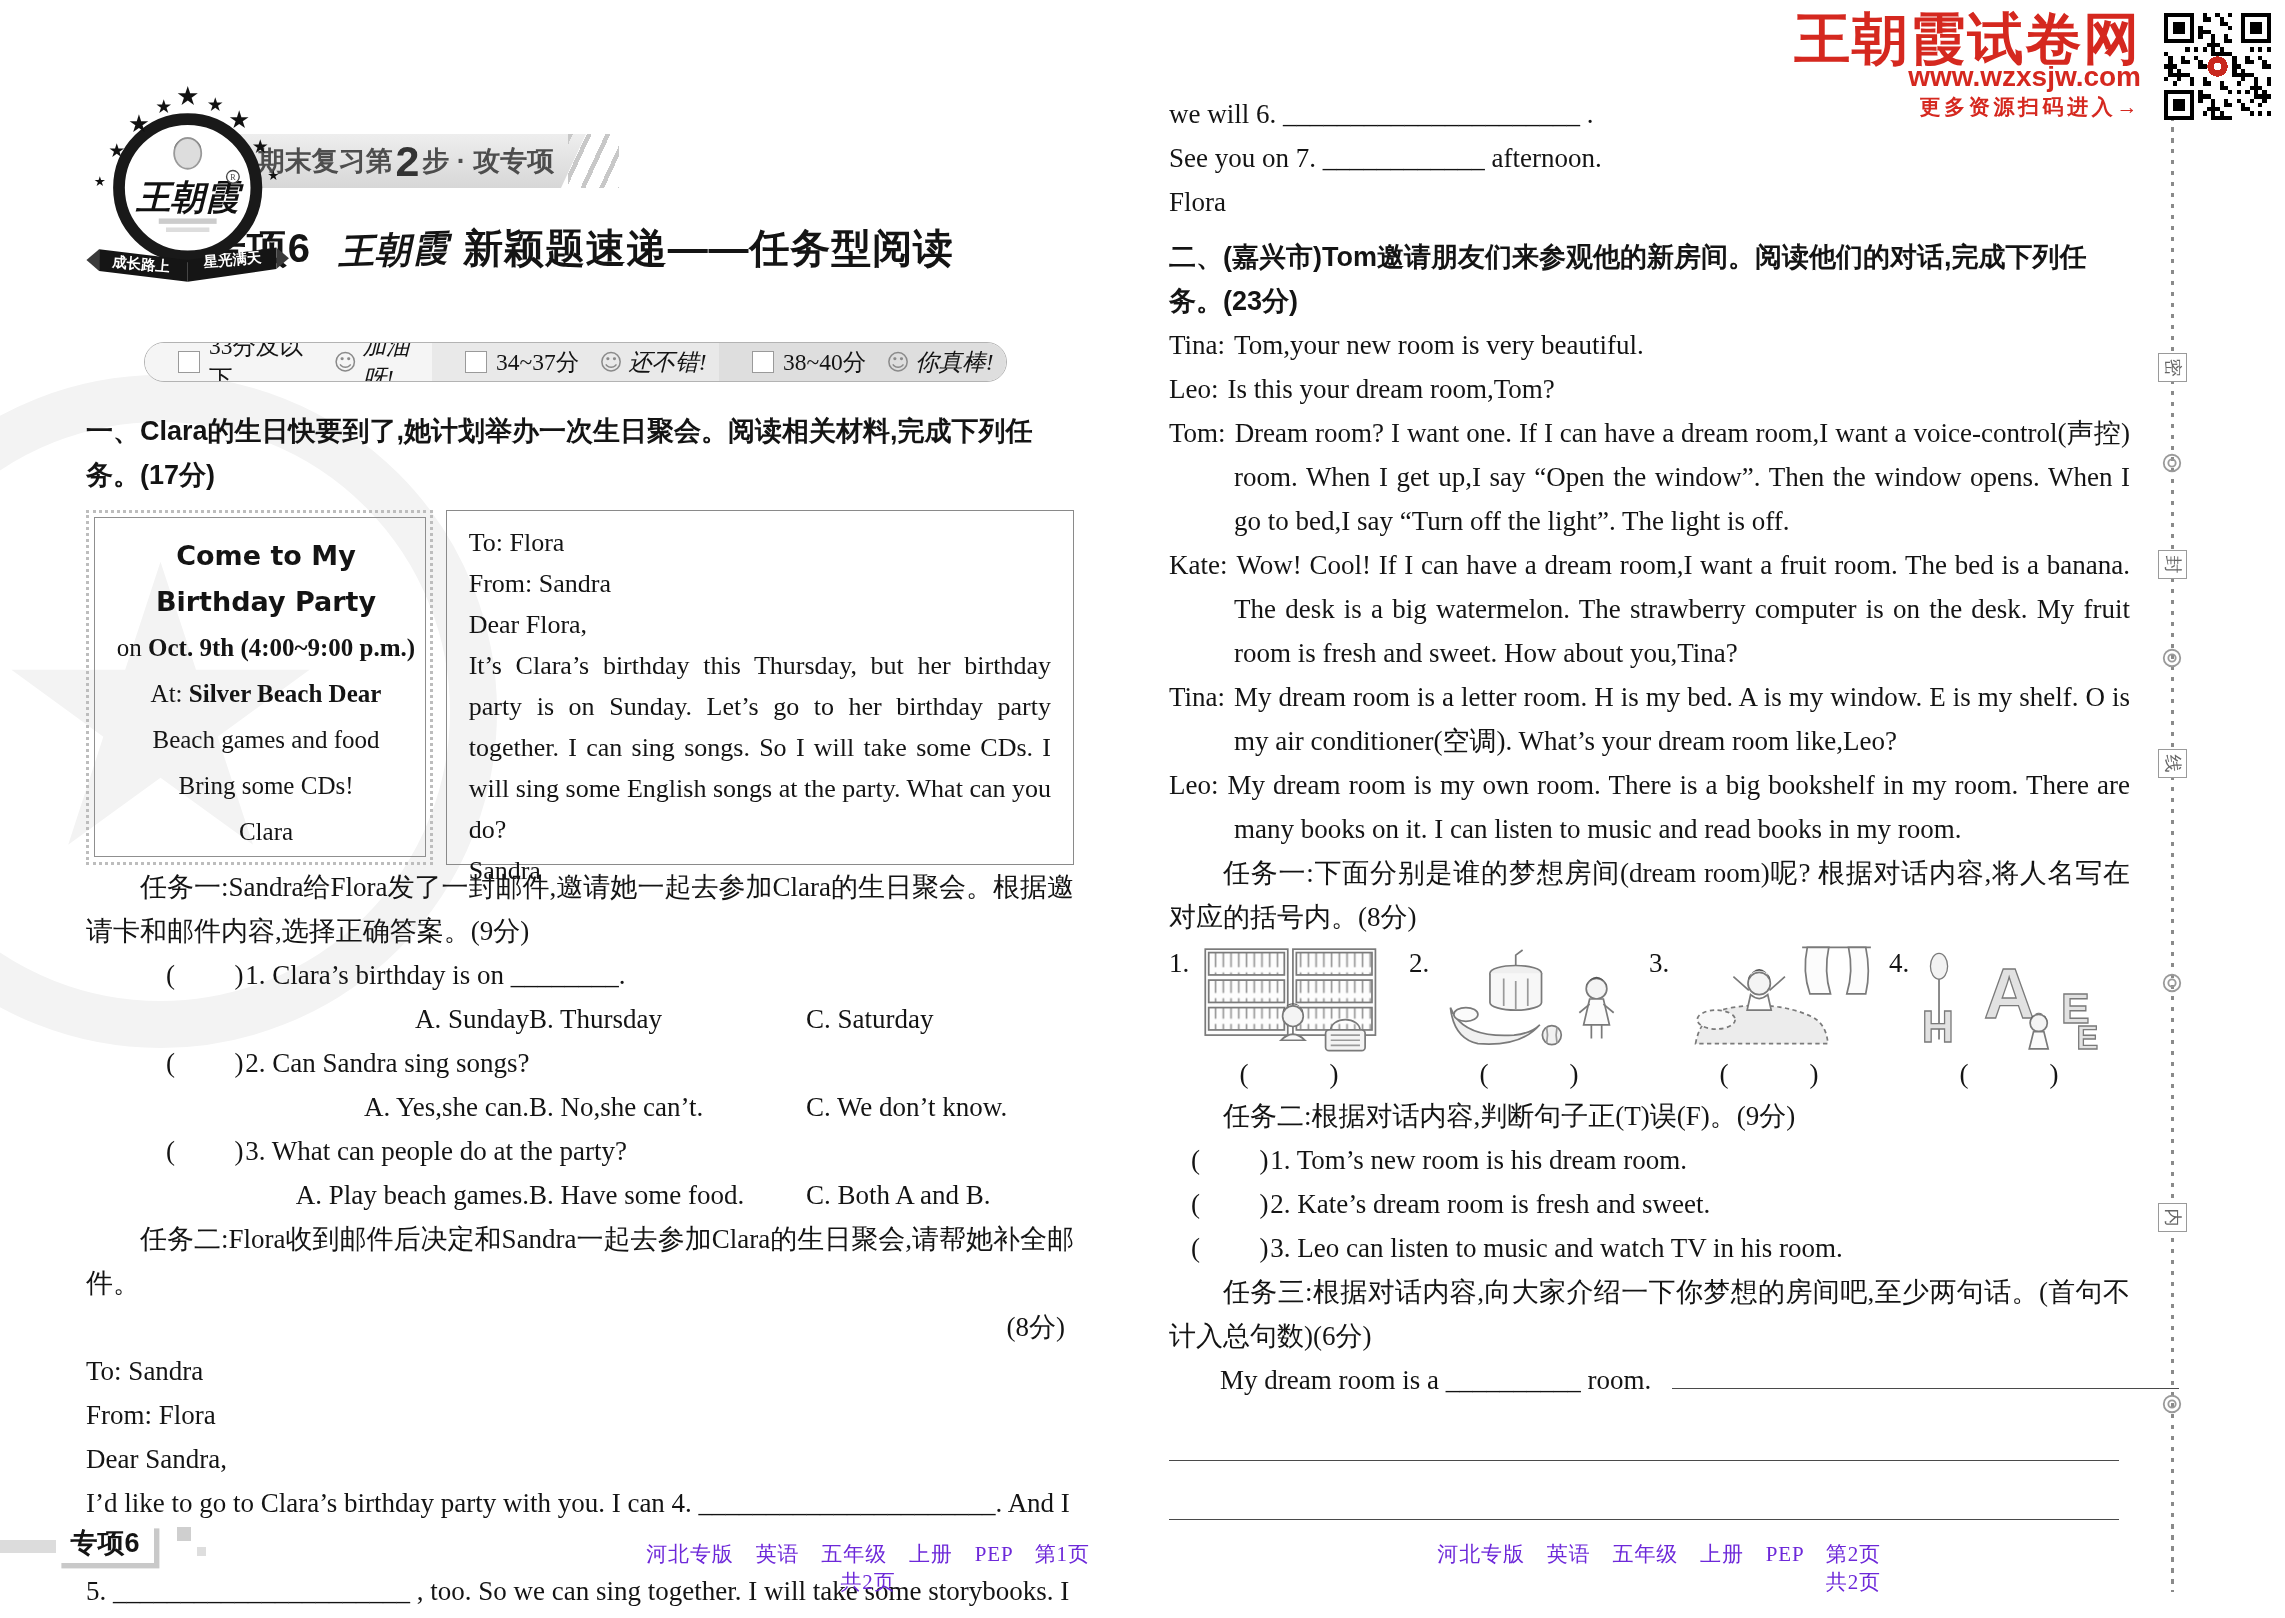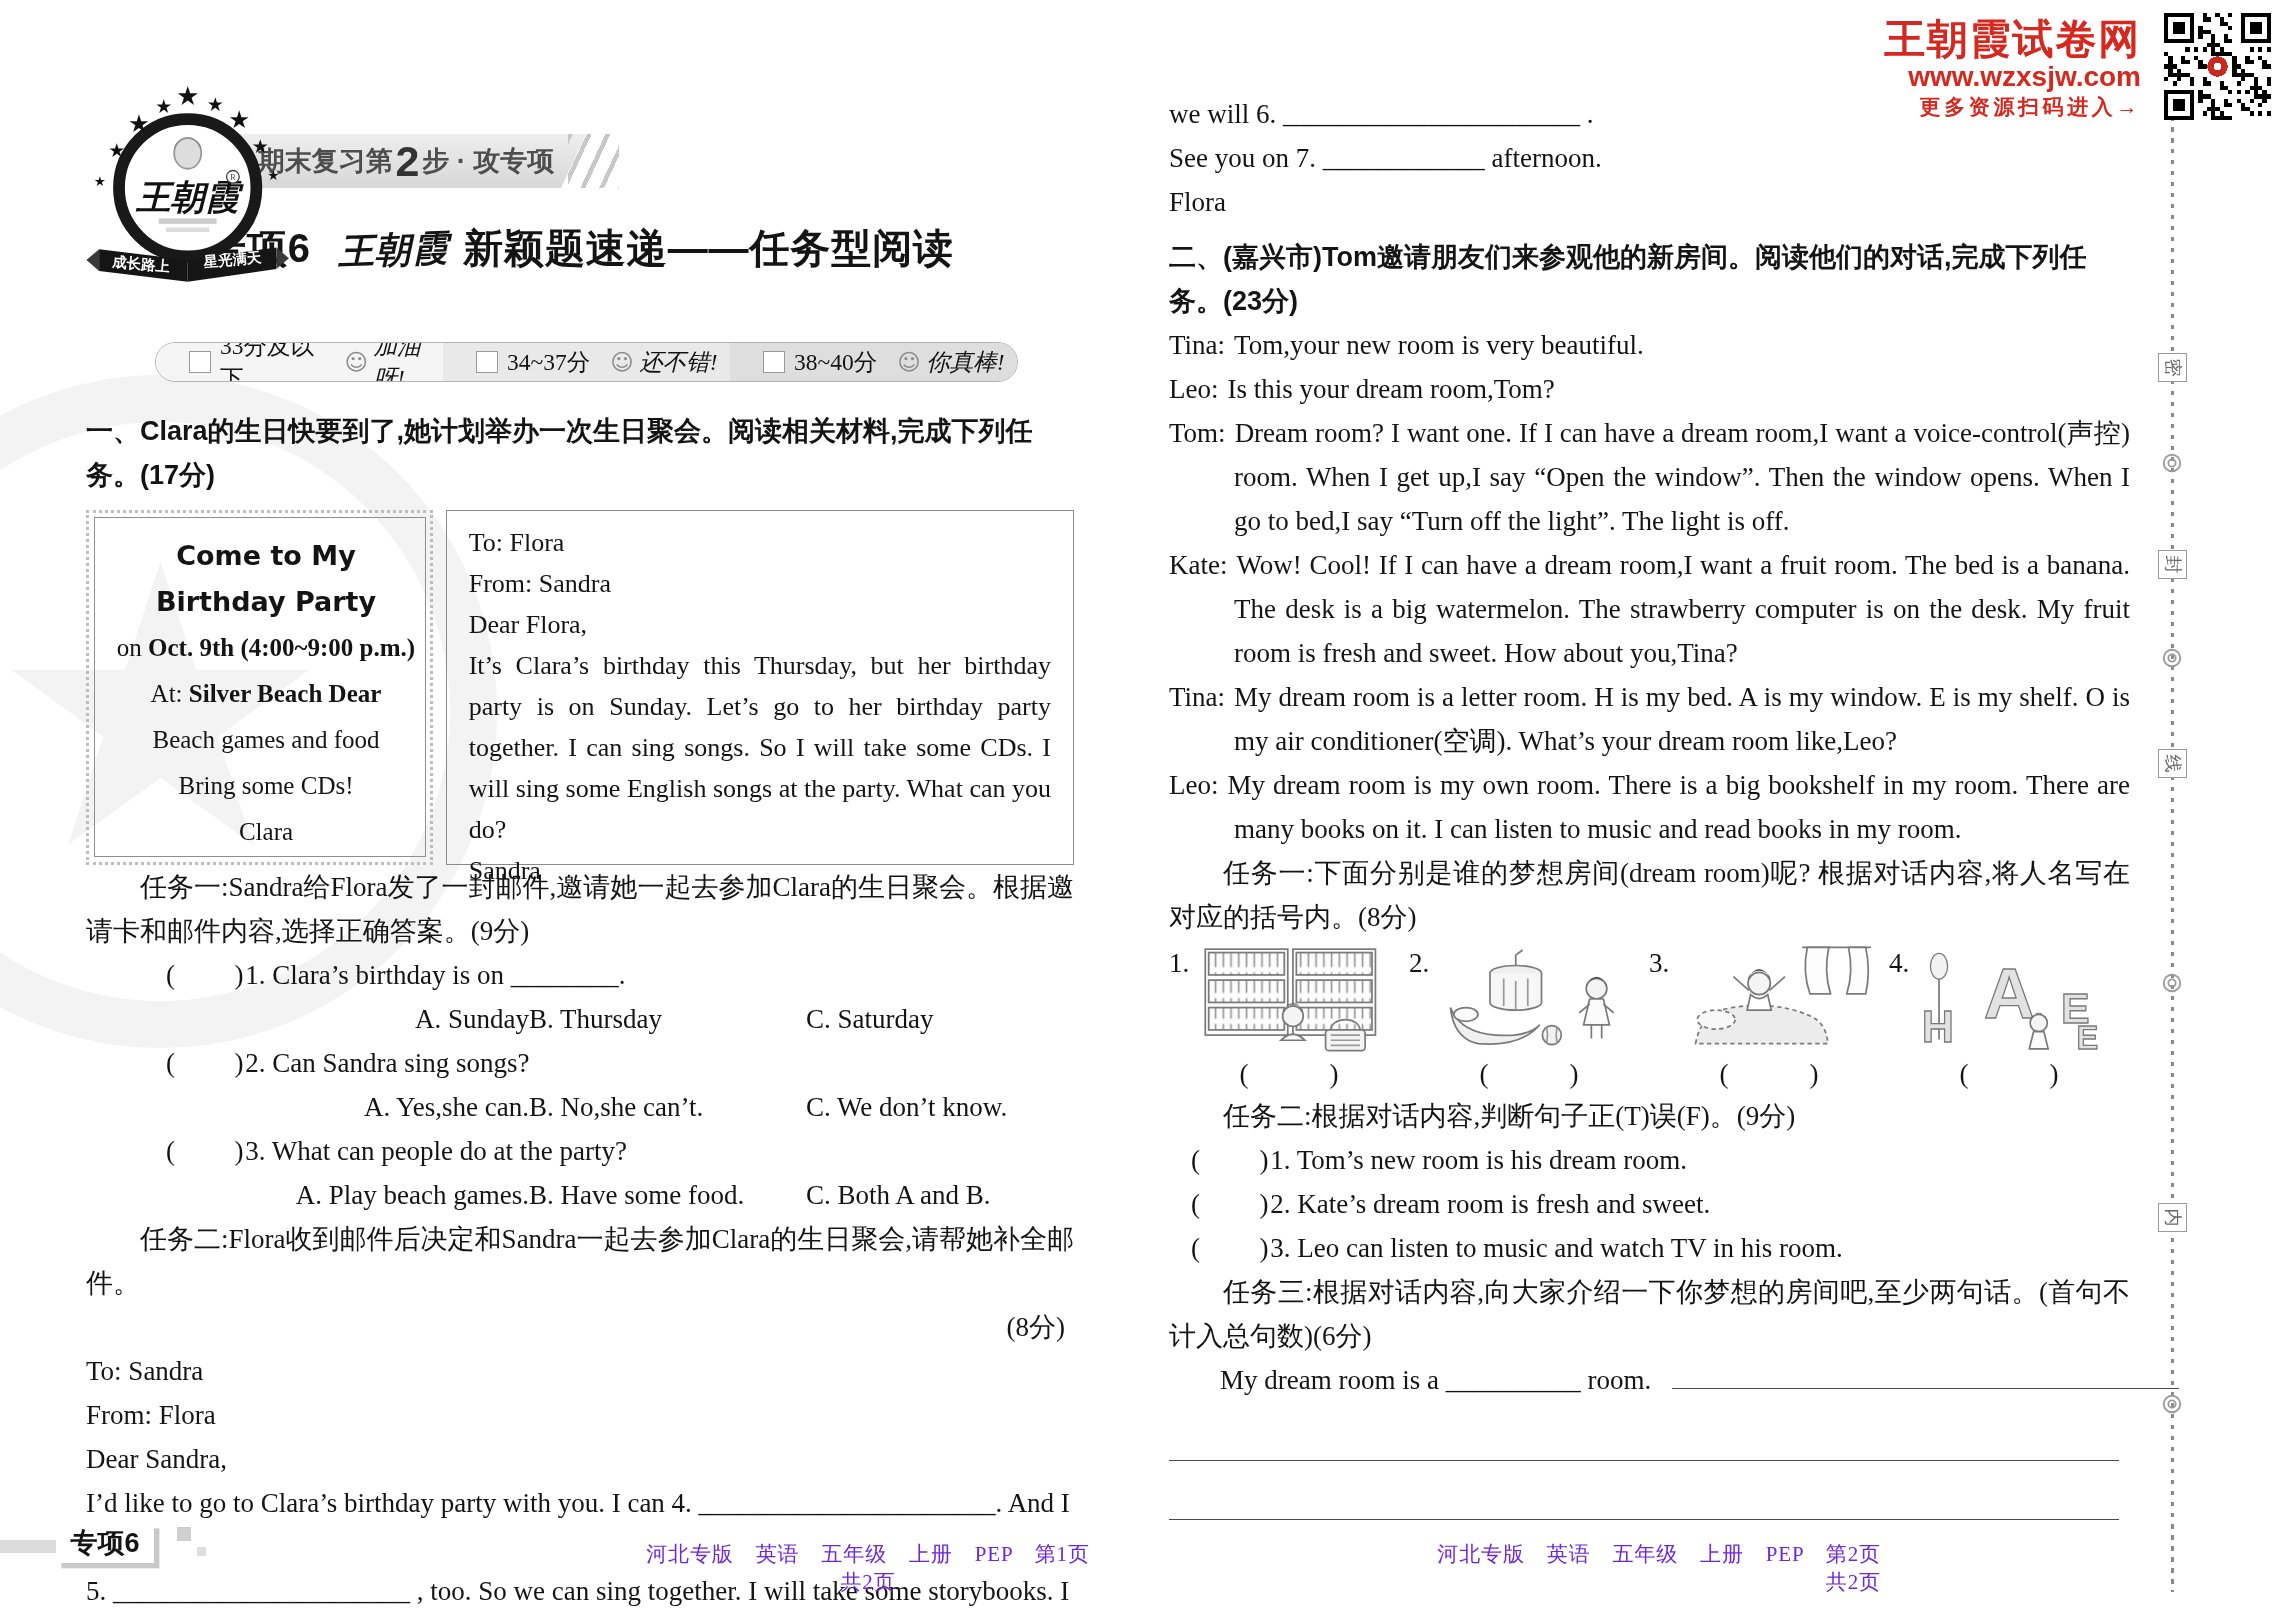--- a/index.html
+++ b/index.html
@@ -24,21 +24,21 @@
   .banner-tails{position:absolute;left:568px;top:134px;width:51px;height:54px;z-index:1;
           background:repeating-linear-gradient(115deg,#c8c8c8 0 4.5px,transparent 4.5px 17px);}
   .title{position:absolute;left:86px;top:221px;width:988px;text-align:center;z-index:1;
          font-family:"Liberation Sans",sans-serif;font-weight:900;font-size:40px;letter-spacing:0.9px;
          display:flex;align-items:baseline;justify-content:center;}
   .t-brand{font-family:"DejaVu Serif",serif;font-style:italic;font-weight:bold;font-size:36px;
            margin:0 14.5px 0 27px;transform:rotate(-2deg);}
   .meta{position:absolute;left:86px;top:306px;width:988px;z-index:1;display:flex;justify-content:space-between;
         font-family:"Liberation Sans",sans-serif;font-size:23.5px;padding-left:63px;box-sizing:border-box;}
   .meta-right span{margin-left:12.7px;}
-  .cap{position:absolute;left:155px;top:342px;width:861px;height:38px;z-index:1;border:1.8px solid #b3b3b3;
+  .cap{position:absolute;left:144px;top:342px;width:861px;height:38px;z-index:1;border:1.8px solid #b3b3b3;
        border-radius:21px;display:flex;overflow:hidden;font-size:23.5px;}
   .seg{flex:1;display:flex;align-items:center;padding-left:33px;}
   .seg1{background:#f5f5f5;}.seg2{background:#e9e9e9;}.seg3{background:#dedede;}
   .cbox{width:20px;height:20px;border:1.8px solid #9a9a9a;background:#fff;margin-right:9px;flex:0 0 auto;}
   .face{color:#8a8a8a;font-size:22.6px;margin:0 5.4px 0 20px;font-family:"DejaVu Sans",sans-serif;}
   .cmt{font-style:italic;}
 
   
   .col1{position:absolute;left:86px;top:409px;width:988px;font-size:27px;line-height:44px;z-index:1;}
   .col2{position:absolute;left:1169px;top:92px;width:961px;font-size:27px;line-height:44px;z-index:1;}
@@ -84,21 +84,21 @@
          box-shadow:5.4px 5.4px 0 #c9c9c9;}
   .bsq1{position:absolute;left:177px;top:1527px;width:13.6px;height:13.6px;background:#cfcfcf;z-index:1;}
   .bsq2{position:absolute;left:197px;top:1547px;width:9px;height:9px;background:#dedede;z-index:1;}
   .foot-text{position:absolute;top:1540px;font-size:21px;letter-spacing:0.9px;color:#6d28d9;z-index:1;}
   .ft1{left:633px;width:470px;text-align:center;}
   .ft2{left:1411px;width:470px;text-align:right;}
 
   
   .brand{position:absolute;top:18px;right:145px;text-align:right;color:#d5281f;z-index:2;
          font-family:"Liberation Sans",sans-serif;}
-  .brand-name{font-size:41px;font-weight:900;letter-spacing:1.8px;line-height:42px;}
+  .brand-name{font-size:56px;font-weight:900;letter-spacing:1.8px;line-height:42px;}
   .brand-url{font-size:28px;font-weight:bold;line-height:33px;}
   .brand-tag{font-size:21px;font-weight:bold;letter-spacing:3.6px;line-height:28px;}
   .qr{position:absolute;left:2164px;top:12.7px;z-index:2;}
 
   
   .bind-line{position:absolute;left:2171px;top:116px;width:2.7px;height:1476px;z-index:1;
              background:repeating-linear-gradient(180deg,#8a8a8a 0 4.5px,transparent 4.5px 11px);}
   .bmark{position:absolute;left:2158px;width:27px;height:27px;border:1.8px solid #9a9a9a;background:#fff;
          color:#666;font-size:18px;line-height:26px;text-align:center;transform:rotate(90deg);z-index:2;
          font-family:"Liberation Sans",sans-serif;}

